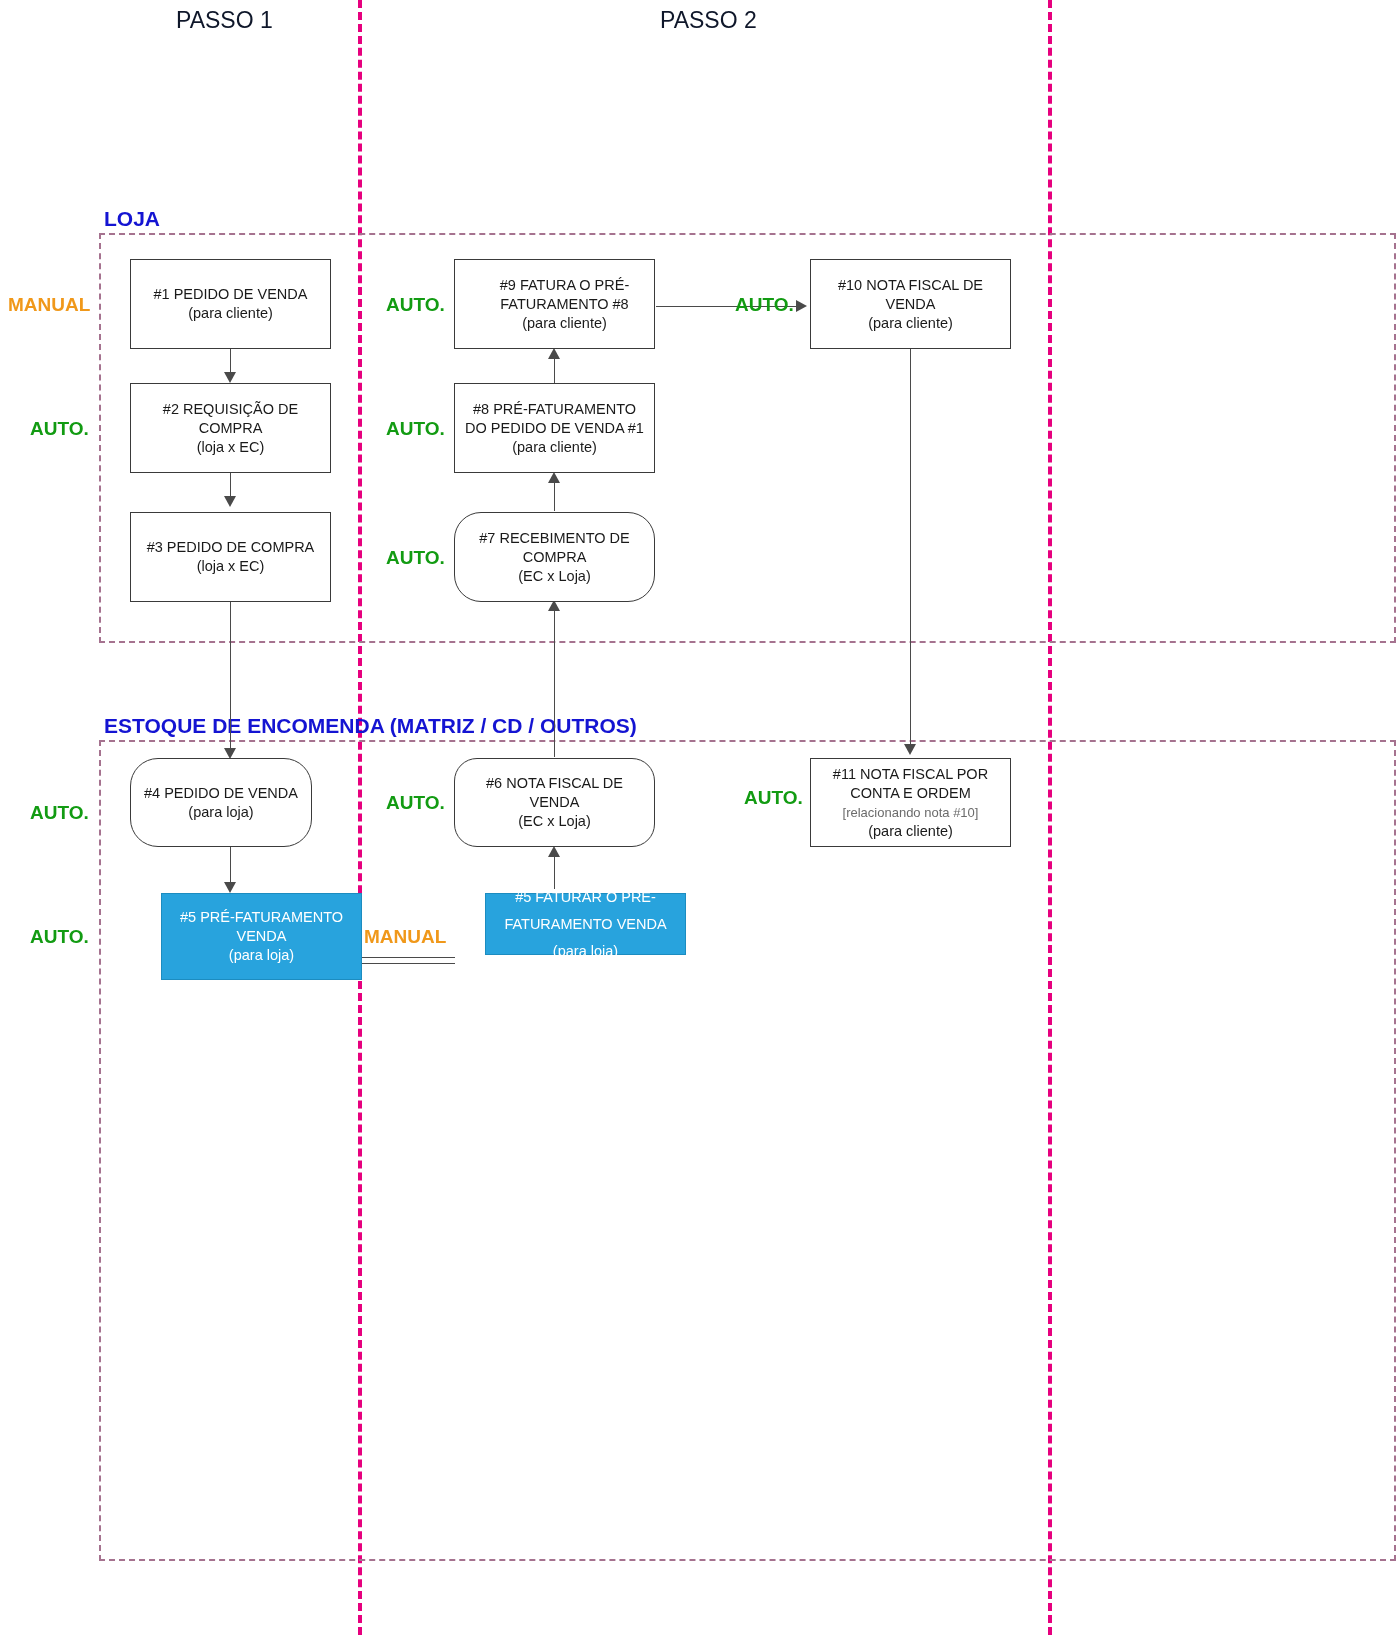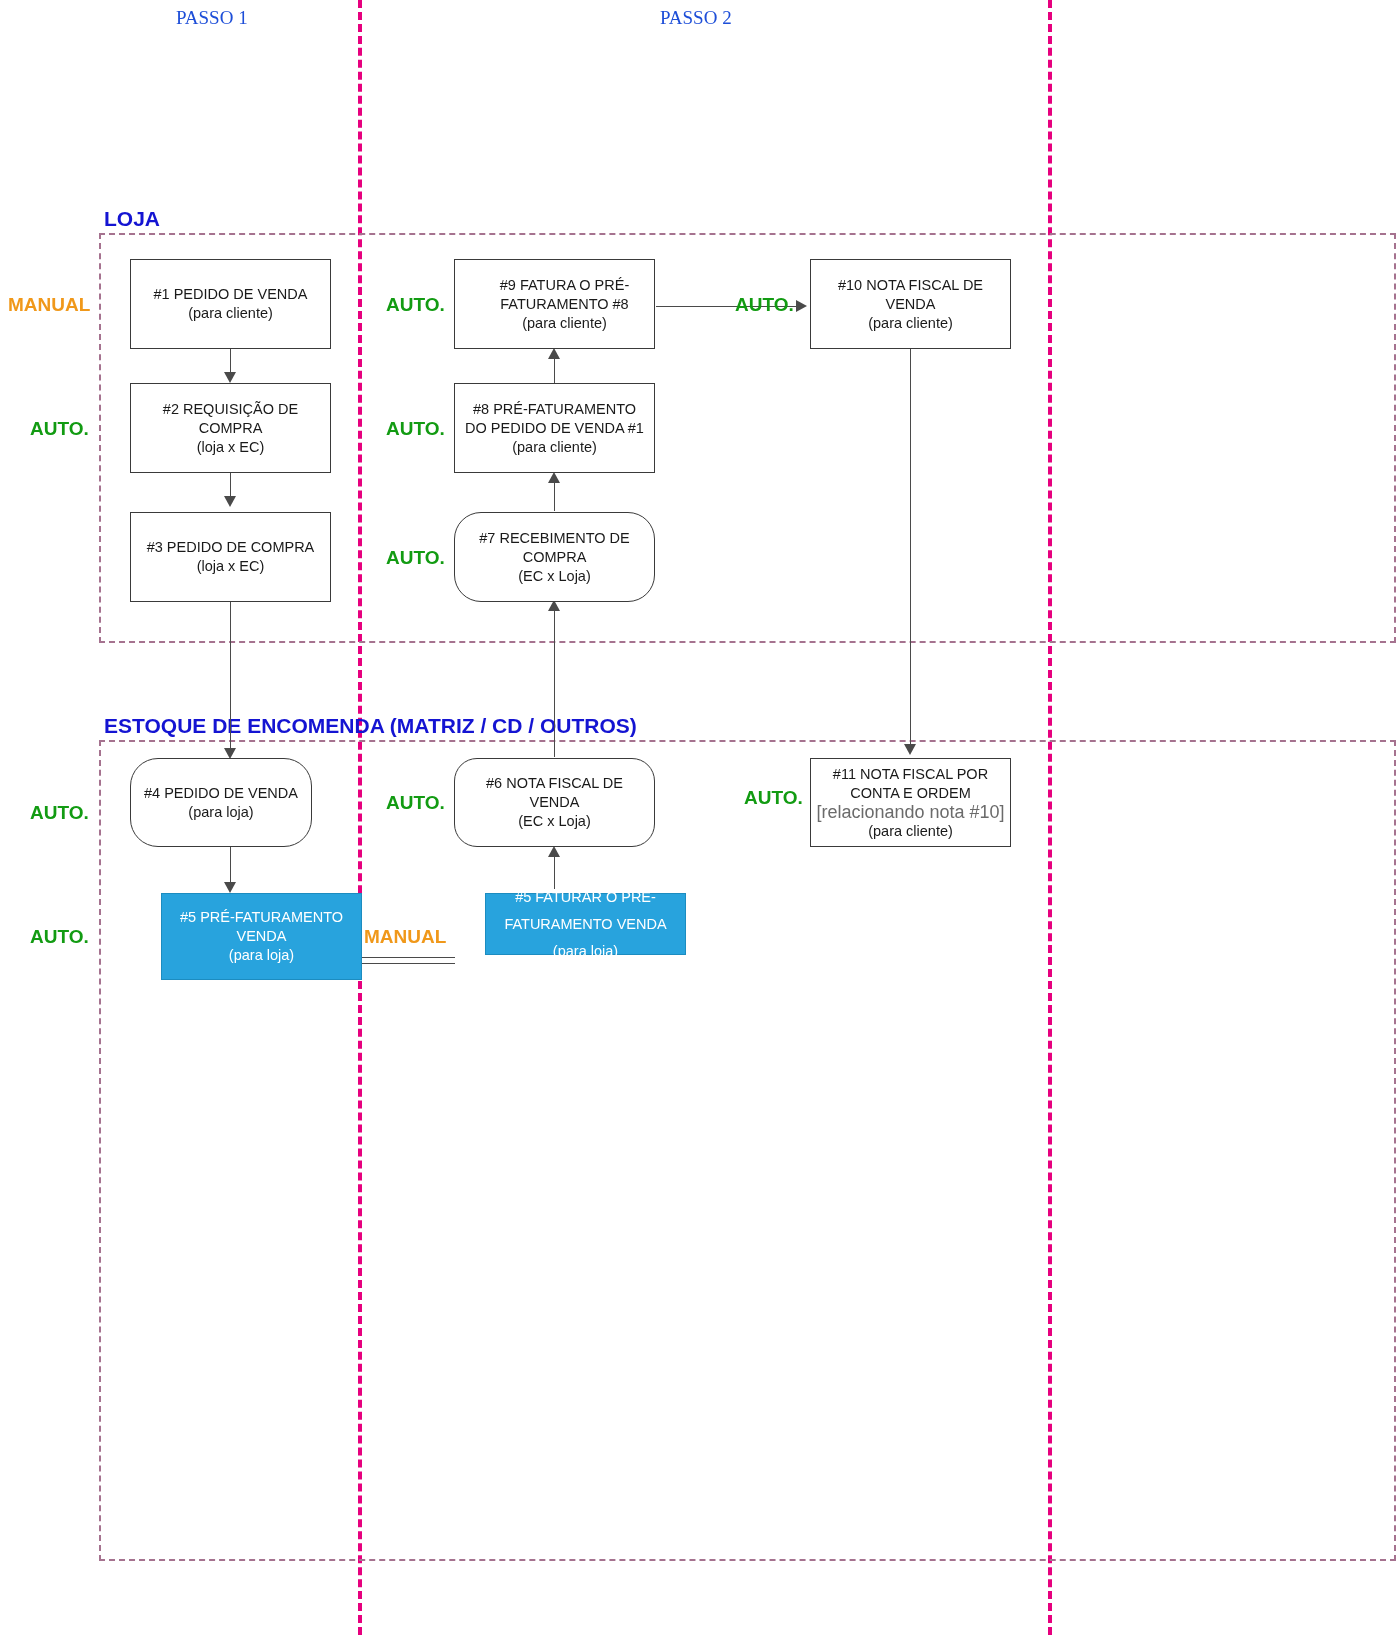--- a/index.html
+++ b/index.html
@@ -14,23 +14,23 @@
     position: relative;
     width: 1396px;
     height: 1635px;
     background: #ffffff;
     overflow: hidden;
   }
 
   
   .step-label {
     position: absolute;
-    color: #1d4ed8;
-    font-size: 19px;
-    font-family: Liberation Serif, serif;
+    color: #0f172a;
+    font-size: 23px;
+    font-family: Liberation Sans, sans-serif;
     white-space: nowrap;
   }
 
   
   .step-divider {
     position: absolute;
     top: 0;
     width: 0;
     height: 1635px;
     border-left: 4px dashed #e6007e;
@@ -68,21 +68,21 @@
     justify-content: center;
     padding: 2px 5px;
   }
   .node.blue {
     background: #28a3dd;
     border: 1px solid #1c8cc0;
     color: #ffffff;
     margin-left: 31px;
   }
   .node .ln { display: block; width: 100%; }
-  .node .ln.note { color: #6b6b6b; font-size: 18px; }
+  .node .ln.note { color: #6b6b6b; font-size: 13px; }
 
   
   .mode {
     position: absolute;
     font-weight: bold;
     font-size: 19px;
     white-space: nowrap;
     font-family: "Liberation Sans", sans-serif;
   }
   .mode.auto   { color: #129b12; }

